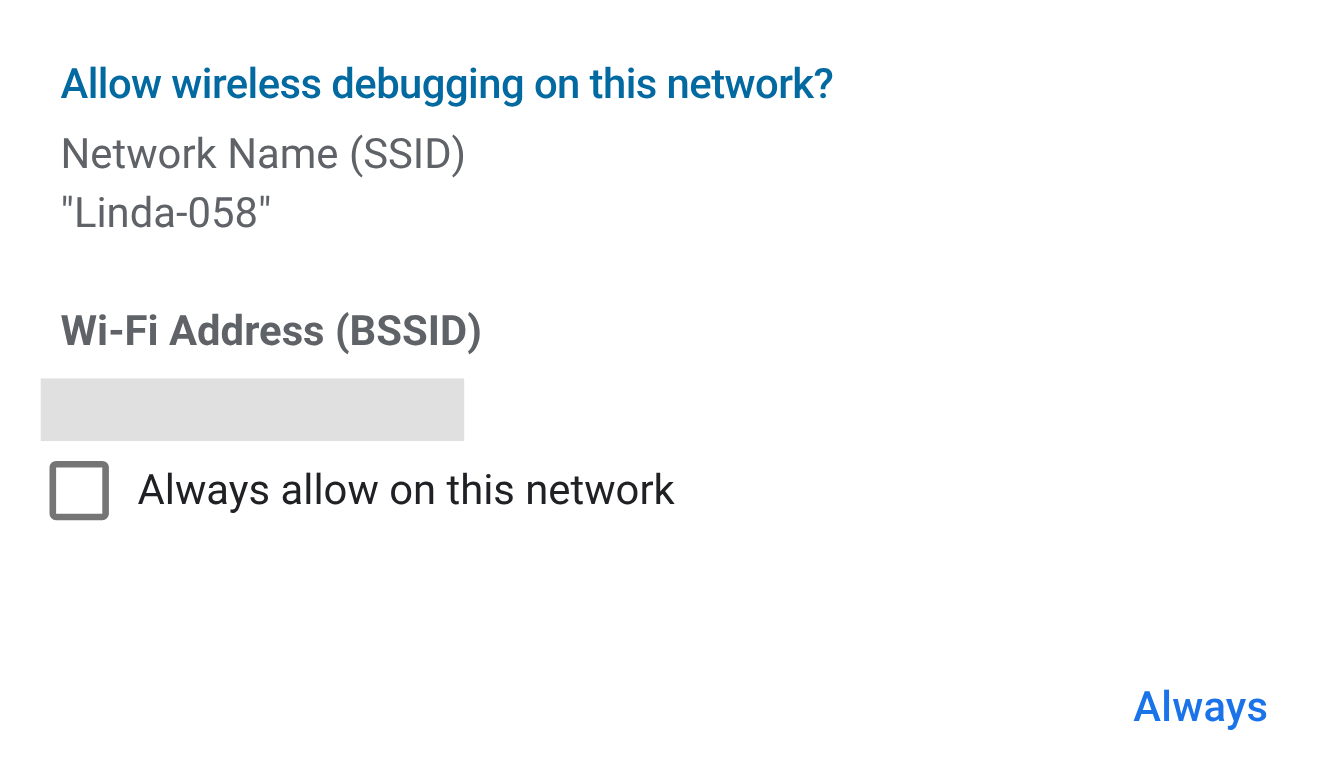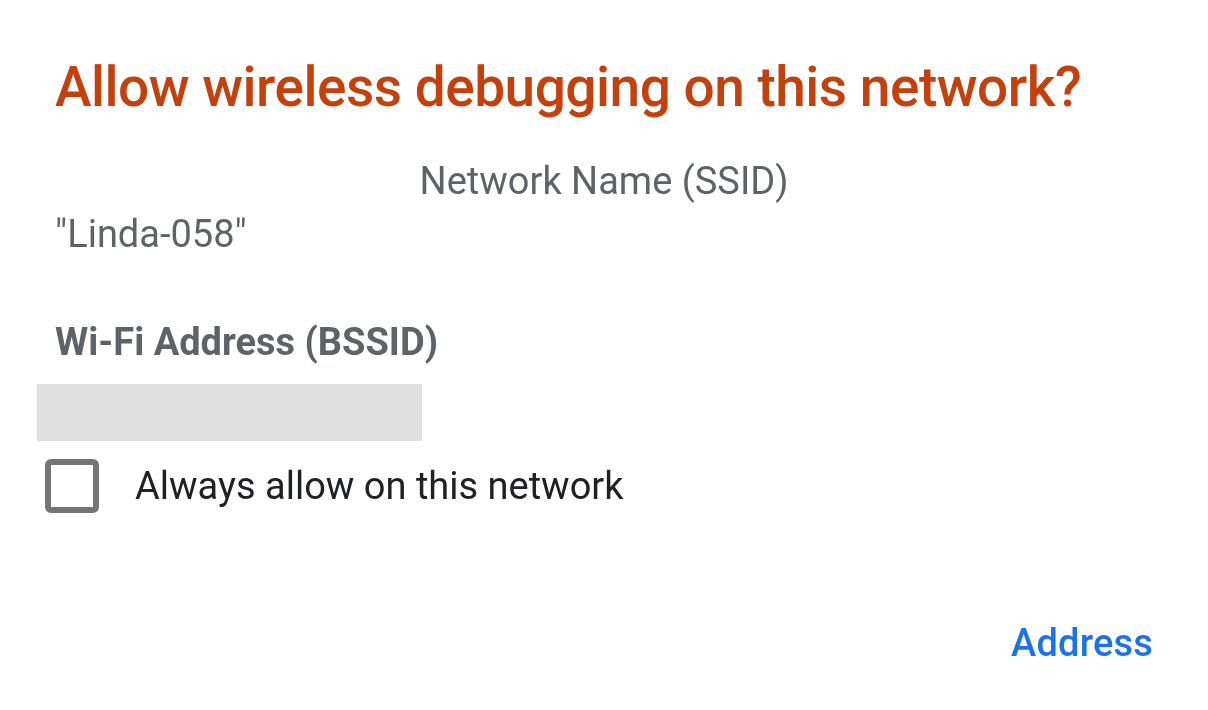--- a/index.html
+++ b/index.html
@@ -11,54 +11,53 @@
       font-family: Roboto, "Helvetica Neue", Arial, sans-serif;
       background: #ffffff;
       width: 1208px;
       height: 710px;
       position: relative;
       padding: 55px 55px 40px 55px;
       display: flex;
       flex-direction: column;
     }
     .dialog-title {
-      font-size: 55px;
+      font-size: 38px;
       font-weight: 500;
-      color: #c2410c;
+      color: #0369a1;
       letter-spacing: -0.5px;
-      margin-bottom: 36px;
+      margin-bottom: 16px;
     }
     .body-text {
       font-size: 38px;
       font-weight: 400;
       color: #5f6368;
       line-height: 1.4;
     }
     .ssid-label {
       margin-bottom: 0;
-      text-align: center;
     }
     .ssid-value {
       margin-bottom: 55px;
     }
     .bssid-label {
       margin-bottom: 14px;
       font-weight: bold;
     }
     .redacted-block {
       width: 385px;
       height: 57px;
       background: #e0e0e0;
       margin-left: -18px;
       margin-bottom: 18px;
     }
     .checkbox-row {
       display: flex;
       align-items: center;
-      gap: 36px;
+      gap: 26px;
       margin-top: 0;
     }
     .checkbox {
       width: 54px;
       height: 54px;
       border: 6px solid #757575;
       border-radius: 6px;
       background: #ffffff;
       cursor: pointer;
       flex-shrink: 0;
@@ -100,14 +99,14 @@
 <div class="body-text bssid-label">Wi-Fi Address (BSSID)</div>
 
 <div class="redacted-block"></div>
 
 <div class="checkbox-row">
   <div class="checkbox"></div>
   <div class="checkbox-label">Always allow on this network</div>
 </div>
 
 <div class="button-row">
-  <button class="dialog-button">Address</button>
+  <button class="dialog-button">Always</button>
 </div>
 
 </body></html>

